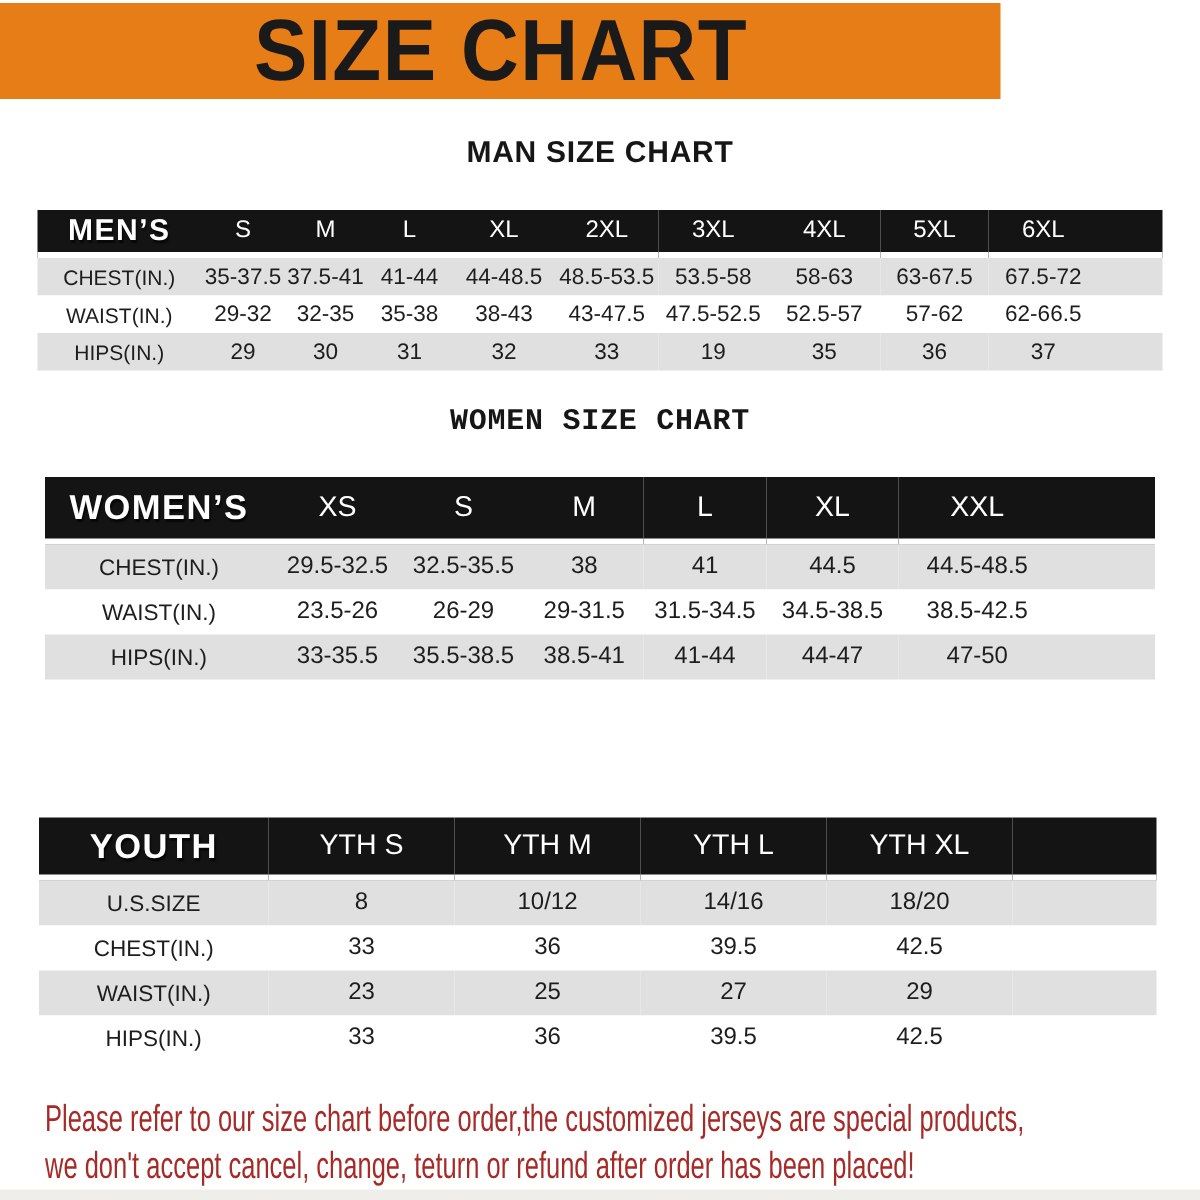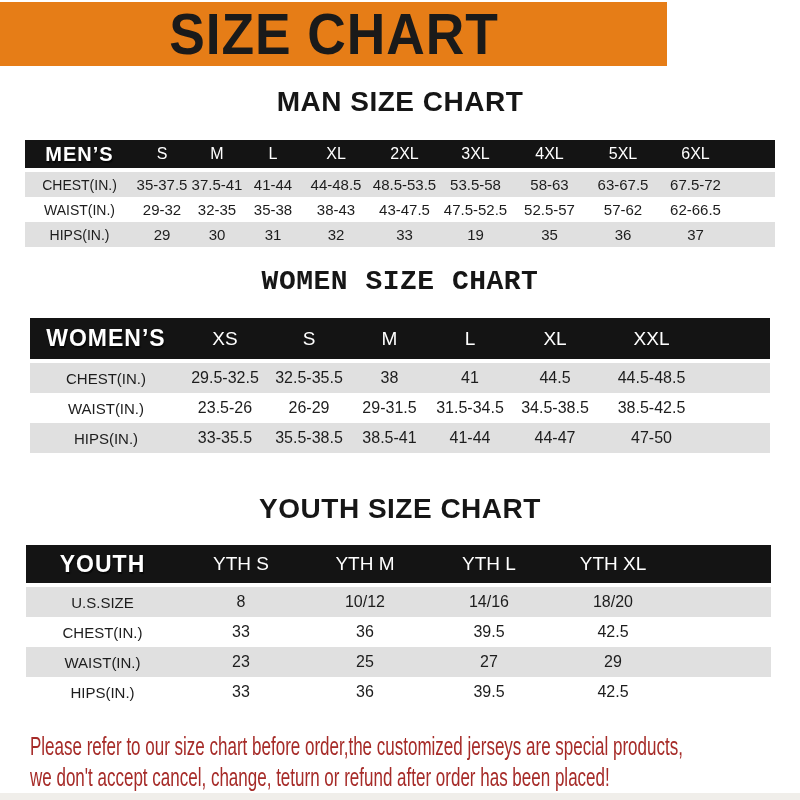--- a/index.html
+++ b/index.html
@@ -12,21 +12,21 @@
   html,body{width:800px;height:800px;background:#FFFFFF;overflow:hidden;
     font-family:"Liberation Sans","DejaVu Sans",sans-serif;}
   .page{position:relative;width:800px;height:800px;background:#FFFFFF;}
 
   .banner{position:absolute;top:2px;left:0;width:667px;height:64px;
     background:var(--banner-bg);display:flex;align-items:center;justify-content:center;}
   .banner-title{font-weight:bold;font-size:58px;line-height:58px;letter-spacing:1px;
     color:var(--banner-text);transform:scaleX(.92);transform-origin:center;white-space:nowrap;}
 
   .section-heading{position:absolute;left:0;width:800px;text-align:center;
-    font-weight:bold;font-size:28px;line-height:36px;letter-spacing:.5px;color:#161616;
+    font-weight:bold;font-size:20px;line-height:36px;letter-spacing:.5px;color:#161616;
     white-space:nowrap;}
   .h-man{top:84px;}
   .h-women{top:264px;font-family:Liberation Mono, monospace;}
   .h-youth{top:491px;}
 
   .size-table{position:absolute;}
   .t-men{top:140px;left:25px;width:750px;}
   .t-women{top:318px;left:30px;width:740px;}
   .t-youth{top:545px;left:26px;width:745px;}
 
@@ -201,21 +201,20 @@
             <td>38.5-41</td>
             <td>41-44</td>
             <td>44-47</td>
             <td>47-50</td>
             <td></td>
           </tr>
         </tbody>
       </table>
   </div>
 
-  <h2 class="section-heading h-youth">YOUTH SIZE CHART</h2>
   <div class="size-table t-youth">
     <table>
         <colgroup>
           <col style="width: 153px;">
           <col style="width: 124px;">
           <col style="width: 124px;">
           <col style="width: 124px;">
           <col style="width: 124px;">
           <col style="width: 96px;">
         </colgroup>

